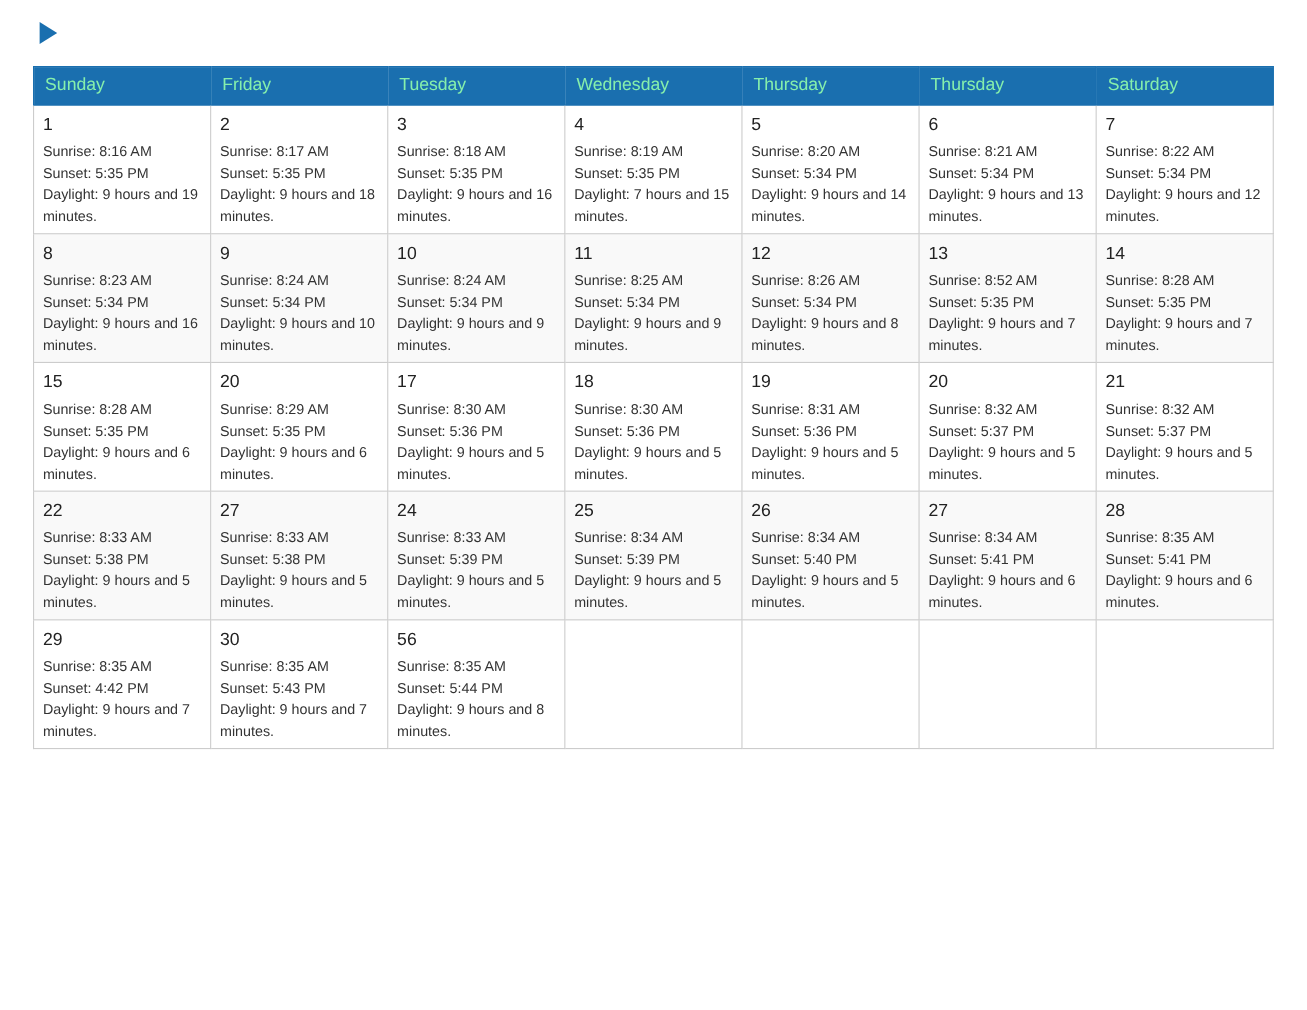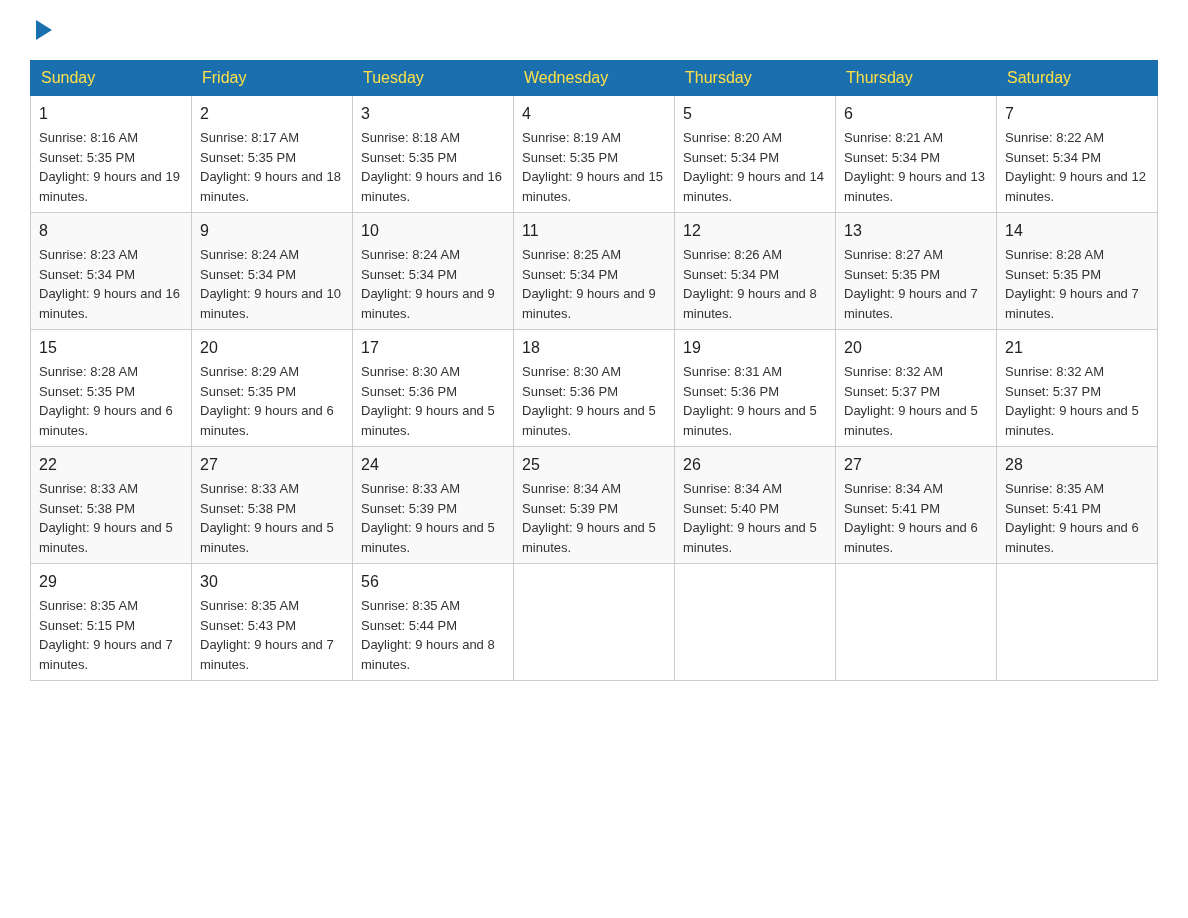--- a/index.html
+++ b/index.html
@@ -59,21 +59,21 @@
       font-size: 22px;
       color: #555;
     }
     .calendar {
       width: 100%;
       border-collapse: collapse;
       border: 1px solid #aaa;
     }
     .calendar th {
       background-color: #1a6faf;
-      color: #fde047;
+      color: #86efac;
       text-align: left;
       padding: 8px 10px;
       font-size: 16px;
       font-weight: normal;
       border: 1px solid #1a6faf;
     }
     .calendar td {
       vertical-align: top;
       border: 1px solid #ccc;
       padding: 6px 8px;
@@ -145,21 +145,21 @@
         <td>
         <span class="day-number">3</span>
         <span>Sunrise: 8:18 AM</span><br>
         <span>Sunset: 5:35 PM</span><br>
         <span>Daylight: 9 hours and 16 minutes.</span>
       </td>
         <td>
         <span class="day-number">4</span>
         <span>Sunrise: 8:19 AM</span><br>
         <span>Sunset: 5:35 PM</span><br>
-        <span>Daylight: 9 hours and 15 minutes.</span>
+        <span>Daylight: 7 hours and 15 minutes.</span>
       </td>
         <td>
         <span class="day-number">5</span>
         <span>Sunrise: 8:20 AM</span><br>
         <span>Sunset: 5:34 PM</span><br>
         <span>Daylight: 9 hours and 14 minutes.</span>
       </td>
         <td>
         <span class="day-number">6</span>
         <span>Sunrise: 8:21 AM</span><br>
@@ -199,21 +199,21 @@
         <span>Daylight: 9 hours and 9 minutes.</span>
       </td>
         <td>
         <span class="day-number">12</span>
         <span>Sunrise: 8:26 AM</span><br>
         <span>Sunset: 5:34 PM</span><br>
         <span>Daylight: 9 hours and 8 minutes.</span>
       </td>
         <td>
         <span class="day-number">13</span>
-        <span>Sunrise: 8:27 AM</span><br>
+        <span>Sunrise: 8:52 AM</span><br>
         <span>Sunset: 5:35 PM</span><br>
         <span>Daylight: 9 hours and 7 minutes.</span>
       </td>
         <td>
         <span class="day-number">14</span>
         <span>Sunrise: 8:28 AM</span><br>
         <span>Sunset: 5:35 PM</span><br>
         <span>Daylight: 9 hours and 7 minutes.</span>
       </td>
       </tr>
@@ -302,21 +302,21 @@
         <span class="day-number">28</span>
         <span>Sunrise: 8:35 AM</span><br>
         <span>Sunset: 5:41 PM</span><br>
         <span>Daylight: 9 hours and 6 minutes.</span>
       </td>
       </tr>
       <tr>
         <td>
         <span class="day-number">29</span>
         <span>Sunrise: 8:35 AM</span><br>
-        <span>Sunset: 5:15 PM</span><br>
+        <span>Sunset: 4:42 PM</span><br>
         <span>Daylight: 9 hours and 7 minutes.</span>
       </td>
         <td>
         <span class="day-number">30</span>
         <span>Sunrise: 8:35 AM</span><br>
         <span>Sunset: 5:43 PM</span><br>
         <span>Daylight: 9 hours and 7 minutes.</span>
       </td>
         <td>
         <span class="day-number">56</span>

